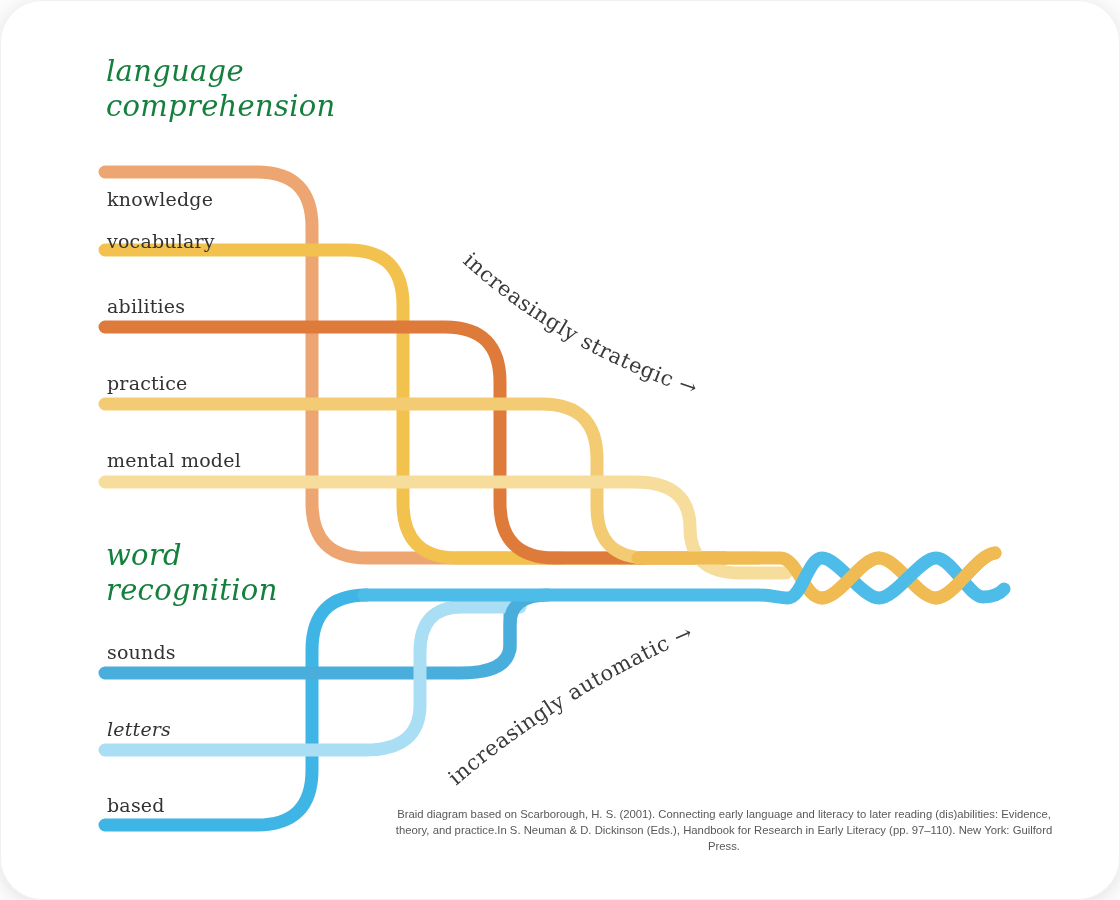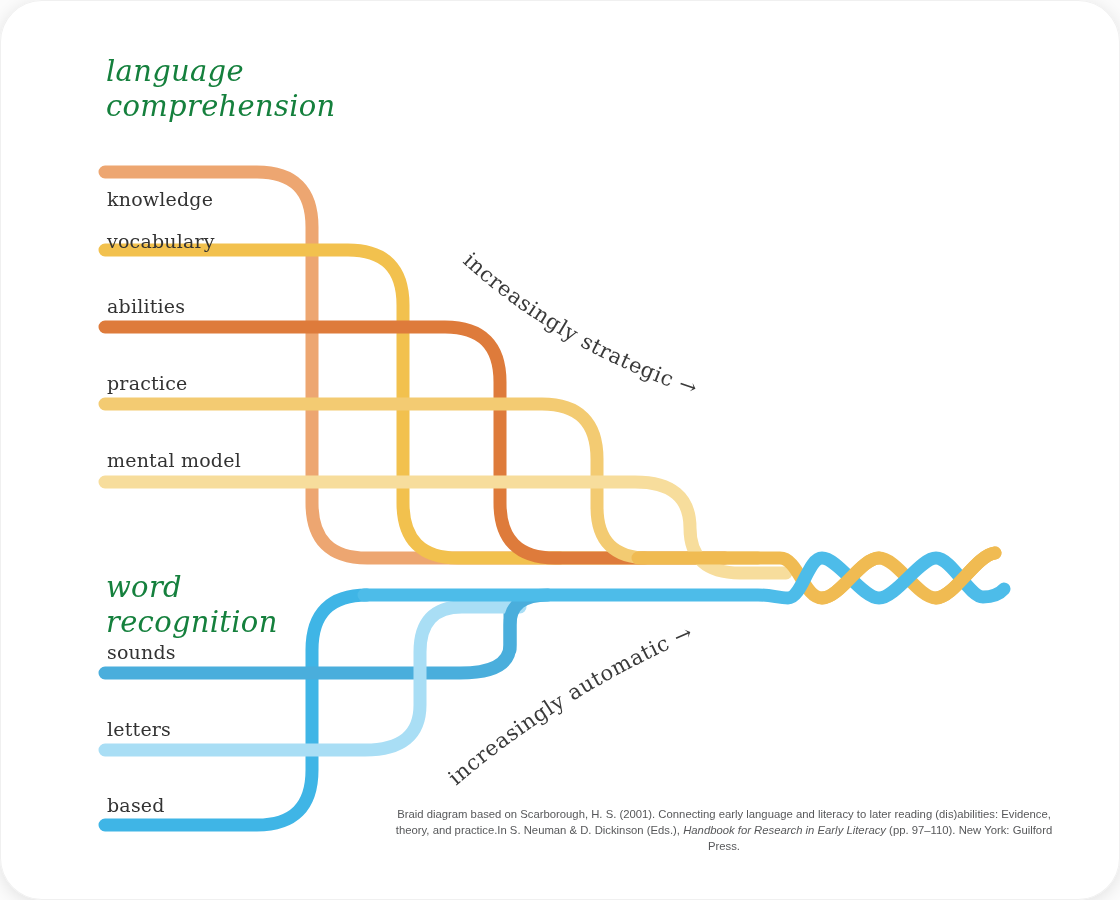--- a/index.html
+++ b/index.html
@@ -18,21 +18,21 @@
   }
   .annotation-text{
     font-size:21px;letter-spacing:.6px;fill:#3a3a3a;
     font-family:"DejaVu Serif", serif;
   }
   .citation{
     position:absolute;left:388px;top:806px;width:672px;text-align:center;
     font-family:"Liberation Sans", sans-serif;font-size:11.3px;line-height:16px;
     color:#57585a;
   }
-  .citation .book-title{font-style:italic;margin-top:39px;}
+  .citation .book-title{margin-top:39px;}
 </style>
 </head>
 <body>
 
 <div class="card">
 
   <svg class="strands-svg" viewBox="0 0 1120 900">
 
     <defs>
       <path id="arcStrategic" d="M462 262 Q560 352 702 398"></path>
@@ -63,30 +63,30 @@
     <text class="annotation-text">
       <textPath href="#arcStrategic">increasingly strategic →</textPath>
     </text>
     <text class="annotation-text">
       <textPath href="#arcAutomatic">increasingly automatic →</textPath>
     </text>
   </svg>
 
   <div class="group-title" style="left:106px;top:54px;">language
 comprehension</div>
-  <div class="group-title" style="left:106px;top:538px;margin-top:32px;">word
+  <div class="group-title" style="left:106px;top:538px;">word
 recognition</div>
 
   <div class="strand-label" style="left:107px;top:140px;margin-top:48px;">knowledge</div>
   <div class="strand-label" style="left:107px;top:230px;">vocabulary</div>
   <div class="strand-label" style="left:107px;top:295px;">abilities</div>
   <div class="strand-label" style="left:107px;top:372px;">practice</div>
   <div class="strand-label" style="left:107px;top:449px;">mental model</div>
 
   <div class="strand-label" style="left:107px;top:641px;">sounds</div>
-  <div class="strand-label" style="left:107px;top:718px;">letters</div>
+  <div class="strand-label" style="left:107px;top:718px;font-style:italic;">letters</div>
   <div class="strand-label" style="left:107px;top:794px;">based</div>
 
   <div class="citation">
     <span>Braid diagram based on Scarborough, H. S. (2001). Connecting early language and literacy to later reading (dis)abilities: Evidence, theory, and practice.In S. Neuman &amp; D. Dickinson (Eds.), </span><span class="book-title">Handbook for Research in Early Literacy</span><span> (pp. 97–110). New York: Guilford Press.</span>
   </div>
 
 </div>
 
 </body></html>

